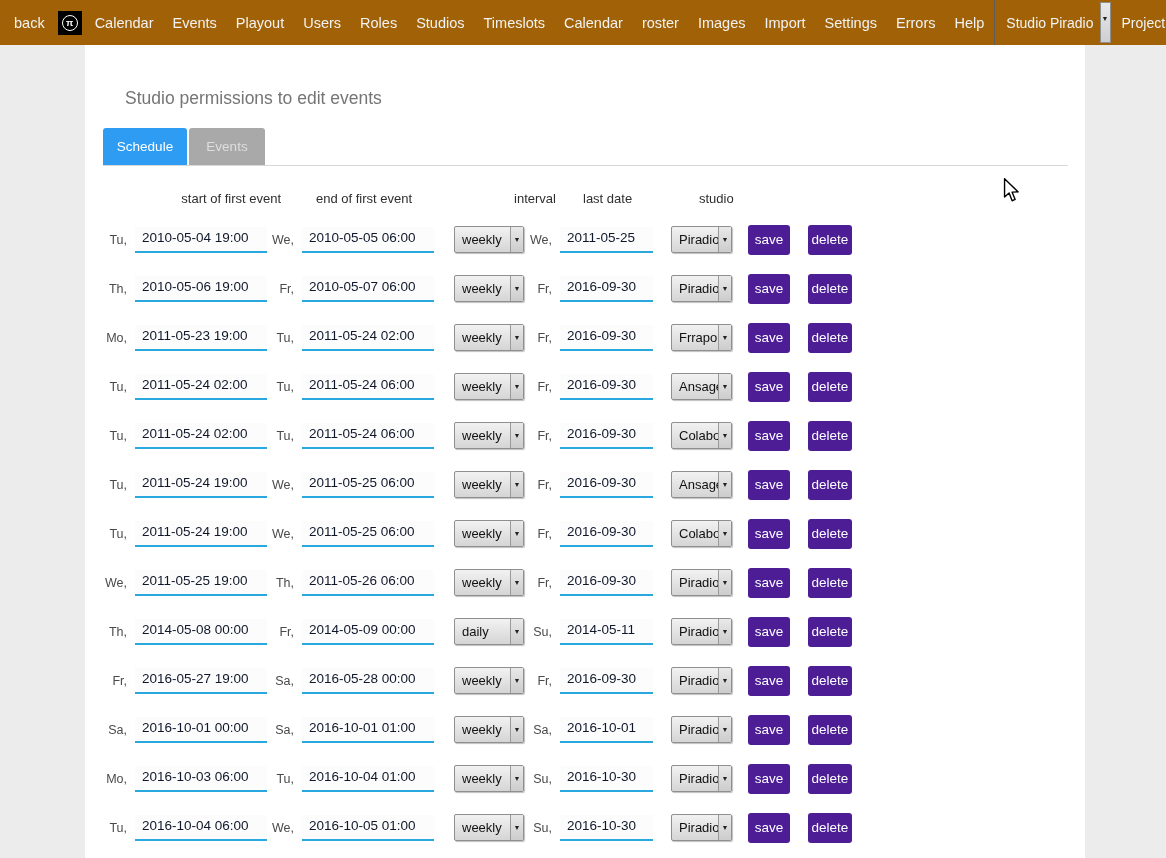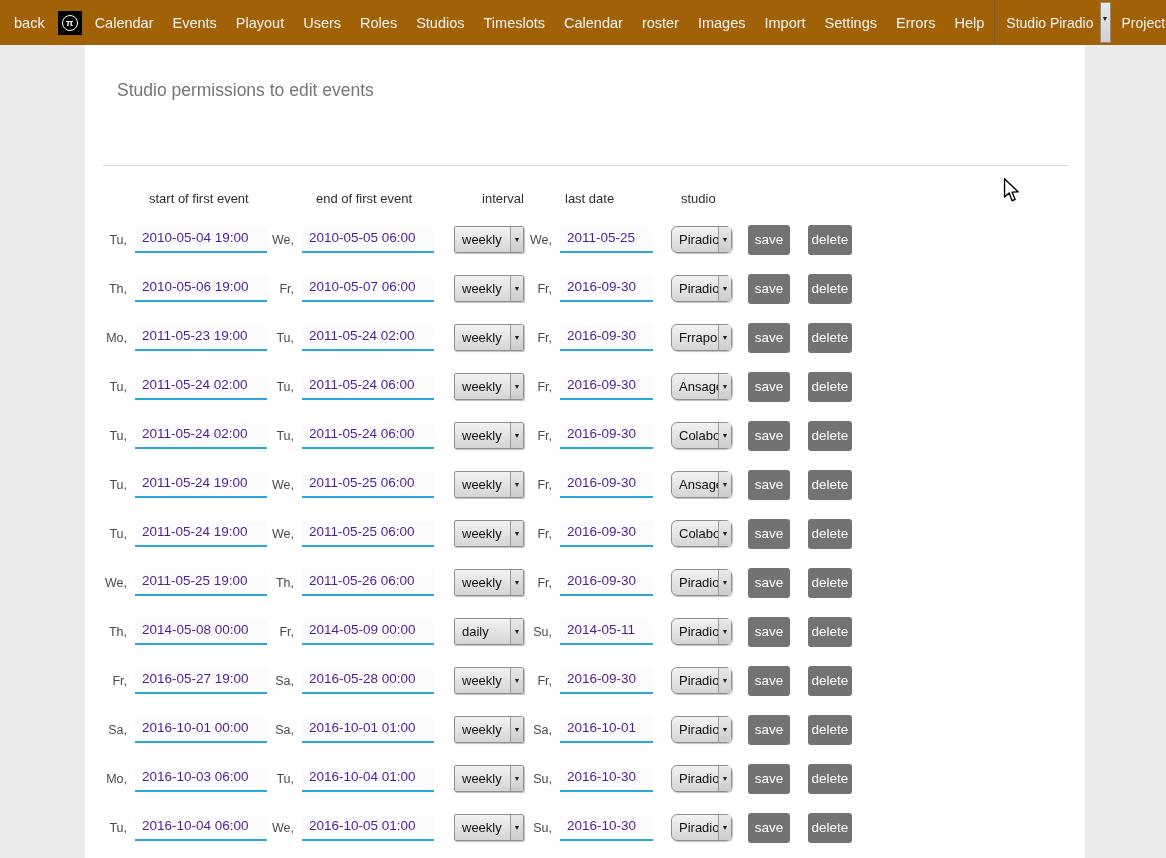--- a/index.html
+++ b/index.html
@@ -39,79 +39,79 @@
     display:flex; justify-content:center; align-items:flex-start; padding-top:12px;
   }
   .nav-sel-strip .tri { font-size:7px; color:#222; line-height:1; }
 
   
   .panel {
     position:absolute; left:85px; top:45px; width:1000px; height:813px;
     background:#ffffff;
   }
   .page-title {
-    position:absolute; left:28px; top:31px; margin:4px;
+    position:absolute; left:28px; top:31px; margin:12px;
     font-size:17.5px; font-weight:400; color:#757575;
   }
   .tabs { position:absolute; left:18px; top:83px; display:flex; gap:2px; }
   .tab {
     height:37px; line-height:37px; text-align:center; font-size:13.5px;
     border-radius:3px 3px 0 0; cursor:pointer;
   }
   .tab-active { width:84px; background:#2e9cf3; color:#fff; }
   .tab-inactive { width:76px; background:#a9a9a9; color:#dedede; }
   .tab-rule { position:absolute; left:18px; top:120px; width:965px; height:1px; background:#d8d8d8; }
 
   
   .thead {
     position:absolute; left:0; top:146px; width:100%;
     display:flex; align-items:center; padding-left:18px;
     font-size:13px; color:#2e2e2e;
   }
-  .h1 { margin-left:46px; width:132px; text-align:left; }
+  .h1 { margin-left:46px; width:132px; text-align:right; }
   .h2 { margin-left:35px; width:132px; text-align:left; }
-  .h3 { margin-left:20px; width:70px;  text-align:center; }
+  .h3 { margin-left:38px; width:70px;  text-align:right; }
   .h4 { margin-left:27px; width:101px; text-align:left; }
   .h5 { margin-left:15px;  width:70px;  text-align:left; }
 
   .rows { position:absolute; left:0; top:170px; width:100%; }
   .row { display:flex; align-items:center; height:49px; padding-left:4px; }
 
   .day { font-size:12.5px; color:#4a4a4a; white-space:nowrap; }
   .day1 { width:38px; text-align:right; }
   .day2 { width:27px; text-align:right; }
   .day3 { width:24px; margin-left:4px; text-align:right; }
 
   .inp {
     height:26px; border:none; border-bottom:2px solid #29a8e0;
-    background:#fcfcfc; color:#4c1d95; font-size:13.5px;
+    background:#fcfcfc; color:#0f172a; font-size:13.5px;
     padding:0 2px 2px 7px; font-family:inherit; outline:none;
   }
   .in1 { width:132px; margin-left:8px; }
   .in2 { width:132px; margin-left:8px; }
   .in3 { width:93px;  margin-left:8px; }
 
   .select {
     height:27px; border:1px solid #8f8f8f; border-radius:2px;
     background:linear-gradient(to bottom,#f2f2f2,#d5d5d5);
     display:flex; align-items:center; cursor:pointer;
     box-shadow:1px 1px 1px rgba(0,0,0,0.25);
   }
   .sel-int { width:70px; margin-left:20px; }
-  .sel-stu { width:61px; margin-left:18px;border-radius:6px; }
+  .sel-stu { width:61px; margin-left:18px; }
   .sel-text { flex:1; padding-left:7px; font-size:13px; color:#111; white-space:nowrap; overflow:hidden; }
   .sel-arrow {
     width:13px; align-self:stretch; border-left:1px solid #9a9a9a;
     display:flex; align-items:center; justify-content:center;
     font-size:7px; color:#222; background:linear-gradient(to bottom,#e9e9e9,#cccccc);
   }
 
   .btn {
     height:30px; border:none; border-radius:3px; cursor:pointer;
-    background:#737373; color:#fff; font-size:13.5px; font-family:inherit;
+    background:#4c1d95; color:#fff; font-size:13.5px; font-family:inherit;
     padding:0;
   }
   .btn-save { width:42px; margin-left:16px; }
   .btn-del  { width:44px; margin-left:18px; }
 
   
   .cursor { position:absolute; left:1002px; top:178px; pointer-events:none; }
 </style>
 </head>
 <body>
@@ -150,20 +150,24 @@
       <span class="nav-sel-label">Project 88vier</span>
 
     </div>
 
   </div>
 </div>
 
 <div class="panel">
   <h1 class="page-title">Studio permissions to edit events</h1>
 
+  <div class="tabs">
+    <div class="tab tab-active">Schedule</div>
+    <div class="tab tab-inactive">Events</div>
+  </div>
   <div class="tab-rule"></div>
 
   <div class="thead">
     <span class="h1">start of first event</span>
     <span class="h2">end of first event</span>
     <span class="h3">interval</span>
     <span class="h4">last date</span>
     <span class="h5">studio</span>
   </div>
 

